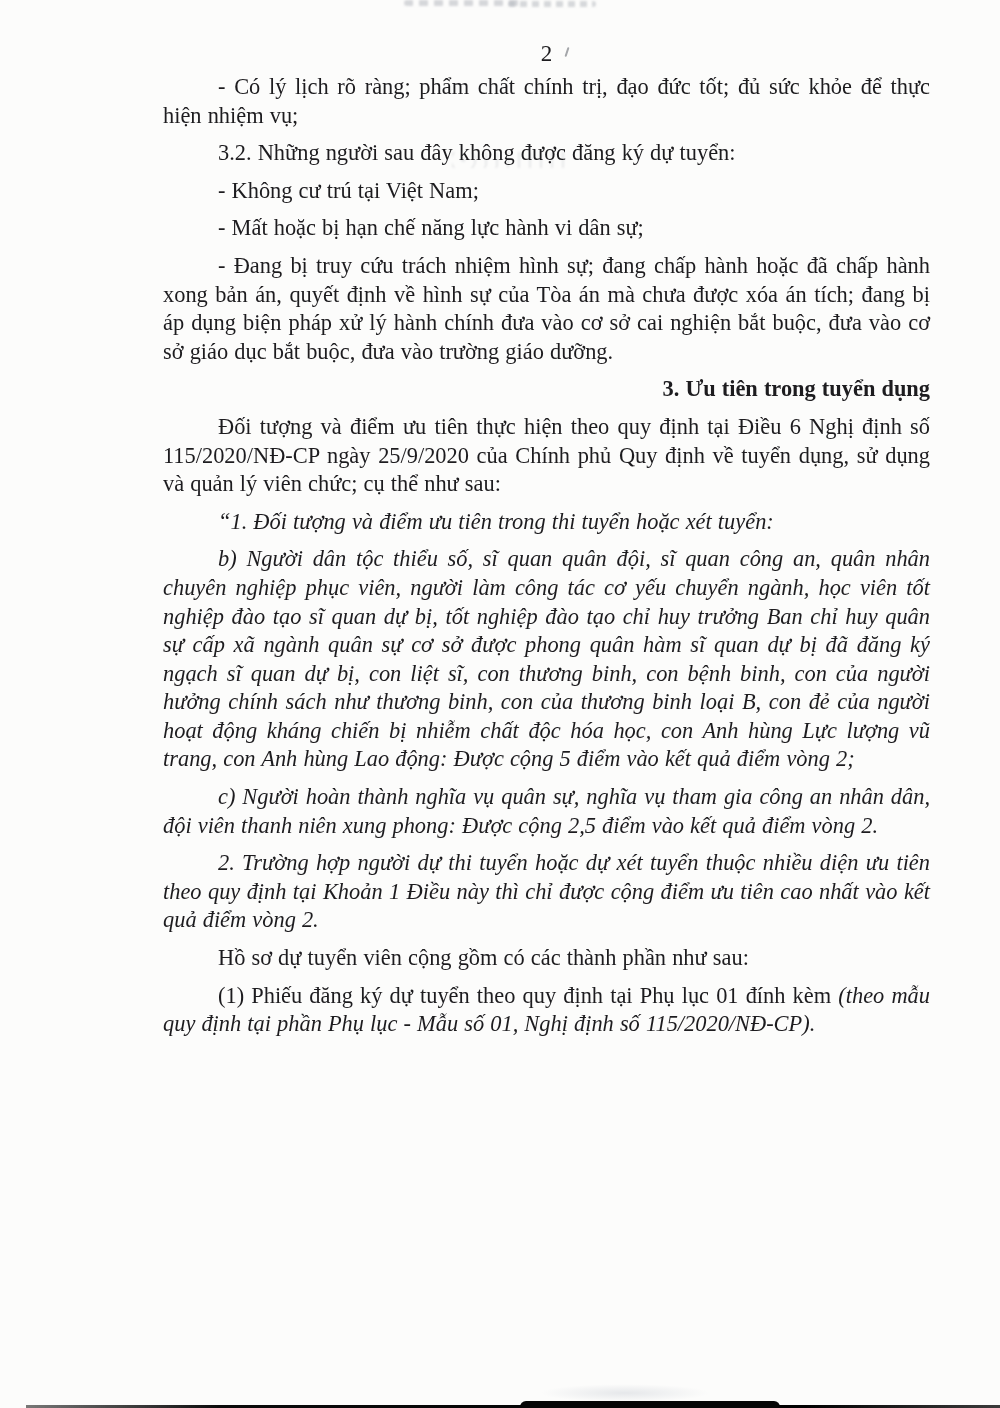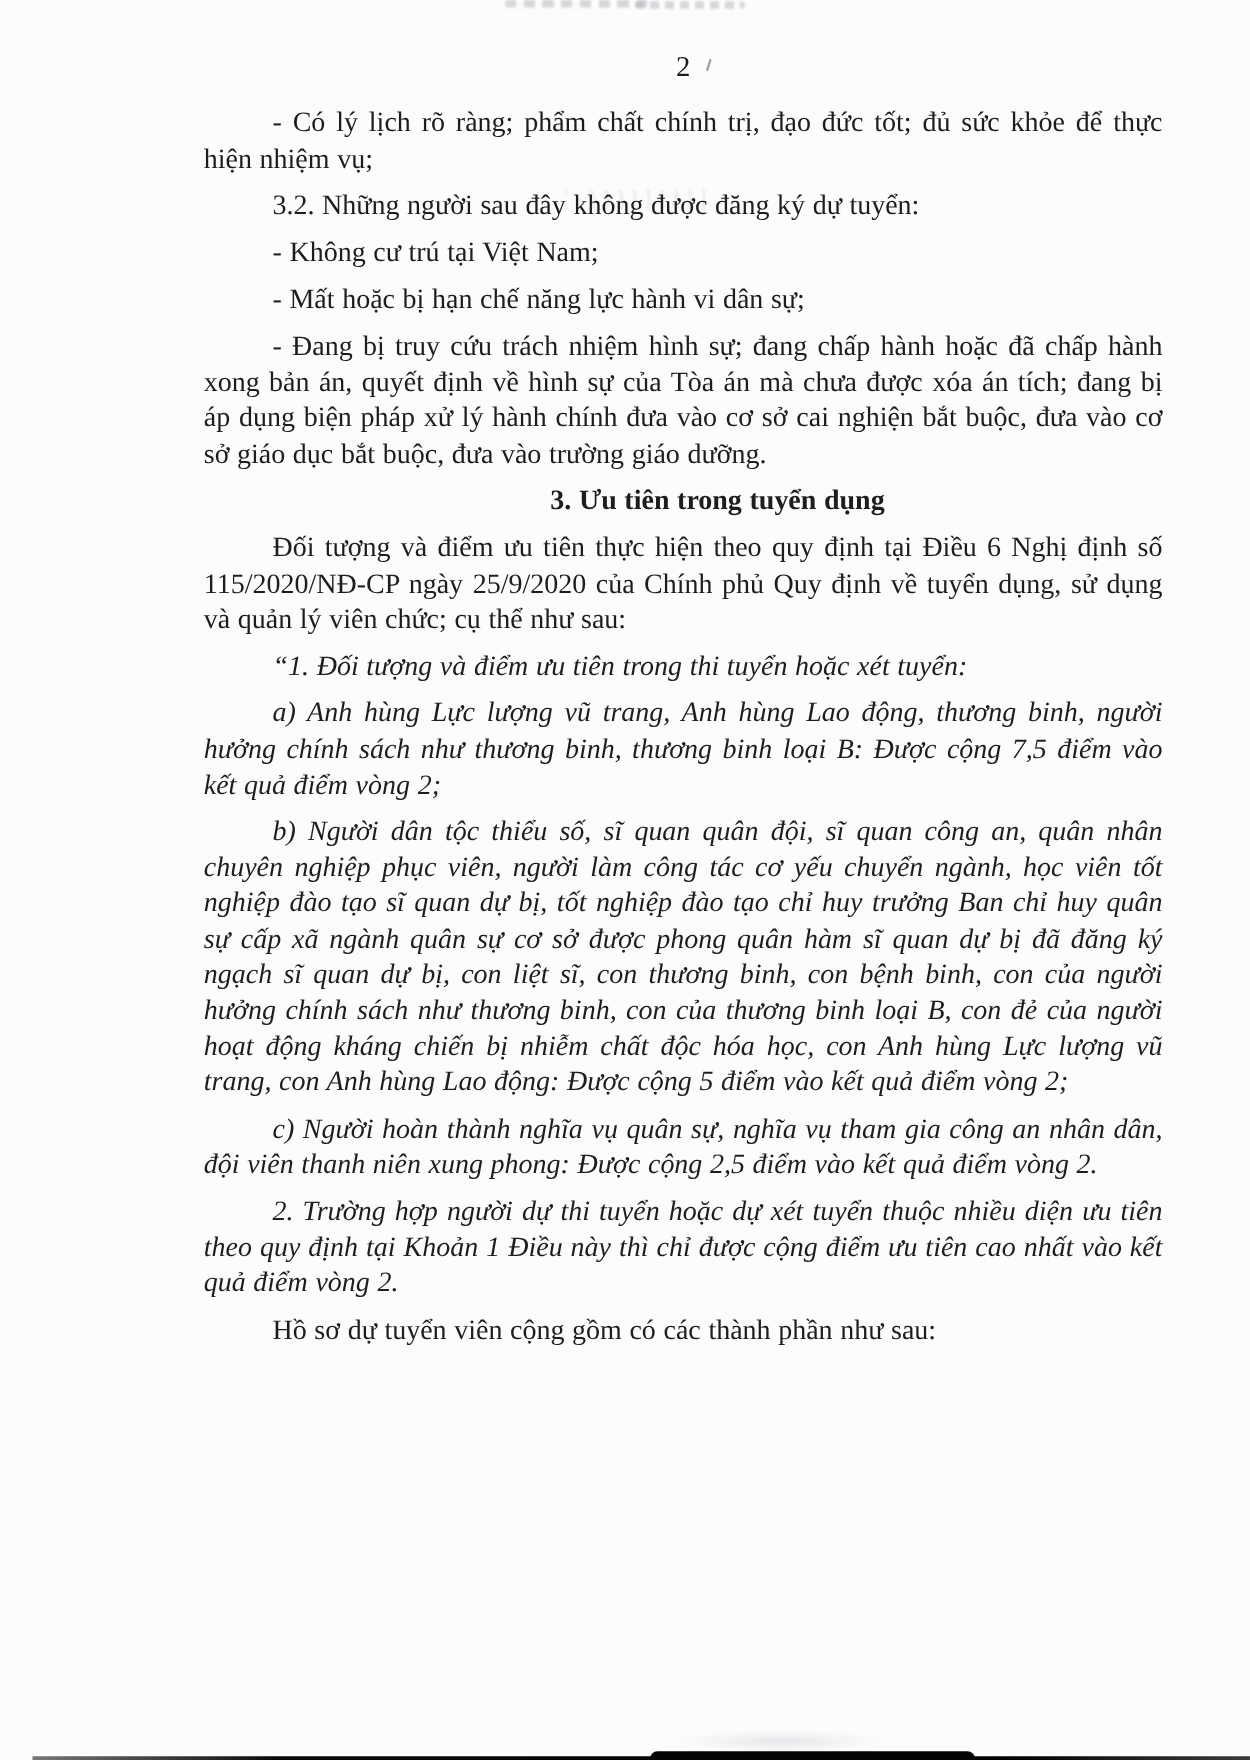--- a/index.html
+++ b/index.html
@@ -21,35 +21,35 @@
     position: absolute;
     top: 40px;
     left: 163px;
     width: 767px;
     text-align: center;
     font-size: 23px;
     line-height: 28px;
   }
   .doc-body {
     position: absolute;
-    top: 84px;
+    top: 73px;
     left: 163px;
     width: 767px;
   }
   .doc-body p {
     margin: 0 0 9px 0;
     font-size: 22.4px;
     line-height: 28.6px;
     text-align: justify;
     text-indent: 55px;
     word-spacing: 0.5px;
   }
   .doc-body p.heading {
     font-weight: bold;
-    text-align: center;
+    text-align: right;
   }
   .doc-body p.italic, .doc-body span.italic {
     font-style: italic;
   }
   
   .artifact { position: absolute; pointer-events: none; }
   .smudge-top-1 {
     left: 404px; top: 0; width: 118px; height: 6px;
     background: repeating-linear-gradient(90deg, #b7bac0 0 9px, transparent 9px 15px);
     opacity: 0.55; filter: blur(1px); border-radius: 3px;
@@ -100,24 +100,24 @@
 
   <main class="doc-body">
     <p>- Có lý lịch rõ ràng; phẩm chất chính trị, đạo đức tốt; đủ sức khỏe để thực hiện nhiệm vụ;</p>
     <p>3.2. Những người sau đây không được đăng ký dự tuyển:</p>
     <p>- Không cư trú tại Việt Nam;</p>
     <p>- Mất hoặc bị hạn chế năng lực hành vi dân sự;</p>
     <p>- Đang bị truy cứu trách nhiệm hình sự; đang chấp hành hoặc đã chấp hành xong bản án, quyết định về hình sự của Tòa án mà chưa được xóa án tích; đang bị áp dụng biện pháp xử lý hành chính đưa vào cơ sở cai nghiện bắt buộc, đưa vào cơ sở giáo dục bắt buộc, đưa vào trường giáo dưỡng.</p>
     <p class="heading">3. Ưu tiên trong tuyển dụng</p>
     <p>Đối tượng và điểm ưu tiên thực hiện theo quy định tại Điều 6 Nghị định số 115/2020/NĐ-CP ngày 25/9/2020 của Chính phủ Quy định về tuyển dụng, sử dụng và quản lý viên chức; cụ thể như sau:</p>
     <p class="italic">“1. Đối tượng và điểm ưu tiên trong thi tuyển hoặc xét tuyển:</p>
-    <p class="italic">a) Anh hùng Lực lượng vũ trang, Anh hùng Lao động, thương binh, người hưởng chính sách như thương binh, thương binh loại B: Được cộng 7,5 điểm vào kết quả điểm vòng 2;</p>
     <p class="italic">b) Người dân tộc thiểu số, sĩ quan quân đội, sĩ quan công an, quân nhân chuyên nghiệp phục viên, người làm công tác cơ yếu chuyển ngành, học viên tốt nghiệp đào tạo sĩ quan dự bị, tốt nghiệp đào tạo chỉ huy trưởng Ban chỉ huy quân sự cấp xã ngành quân sự cơ sở được phong quân hàm sĩ quan dự bị đã đăng ký ngạch sĩ quan dự bị, con liệt sĩ, con thương binh, con bệnh binh, con của người hưởng chính sách như thương binh, con của thương binh loại B, con đẻ của người hoạt động kháng chiến bị nhiễm chất độc hóa học, con Anh hùng Lực lượng vũ trang, con Anh hùng Lao động: Được cộng 5 điểm vào kết quả điểm vòng 2;</p>
     <p class="italic">c) Người hoàn thành nghĩa vụ quân sự, nghĩa vụ tham gia công an nhân dân, đội viên thanh niên xung phong: Được cộng 2,5 điểm vào kết quả điểm vòng 2.</p>
     <p class="italic">2. Trường hợp người dự thi tuyển hoặc dự xét tuyển thuộc nhiều diện ưu tiên theo quy định tại Khoản 1 Điều này thì chỉ được cộng điểm ưu tiên cao nhất vào kết quả điểm vòng 2.</p>
     <p>Hồ sơ dự tuyển viên cộng gồm có các thành phần như sau:</p>
+    <p><span>(1) Phiếu đăng ký dự tuyển theo quy định tại Phụ lục 01 đính kèm </span><span class="italic">(theo mẫu quy định tại phần Phụ lục - Mẫu số 01, Nghị định số 115/2020/NĐ-CP).</span></p>
   </main>
 
   <div class="artifact smudge-bottom"></div>
   <div class="artifact bottom-edge"></div>
   <div class="artifact bottom-edge-bulge"></div>
 
 </div>
 
 </body></html>

